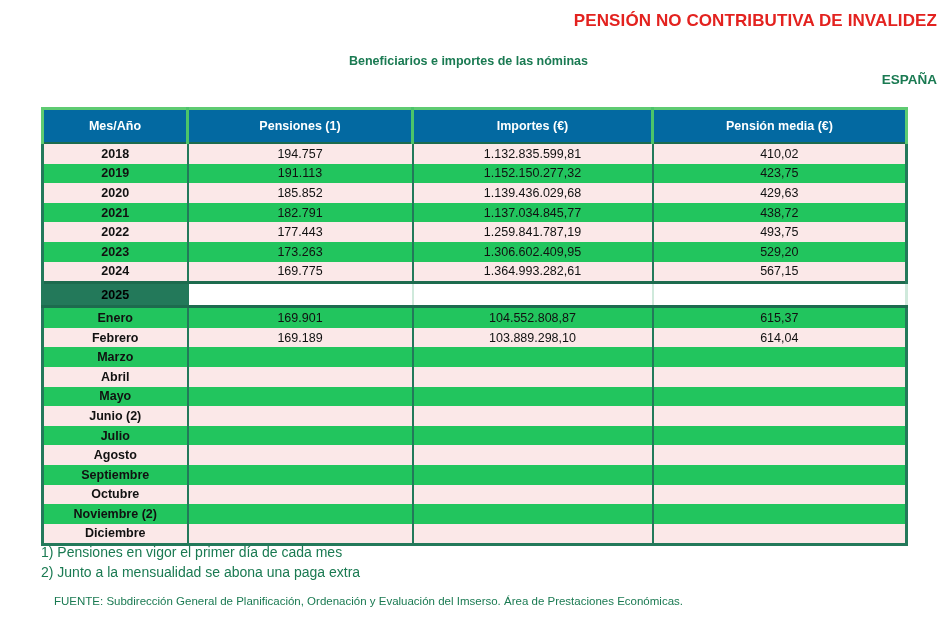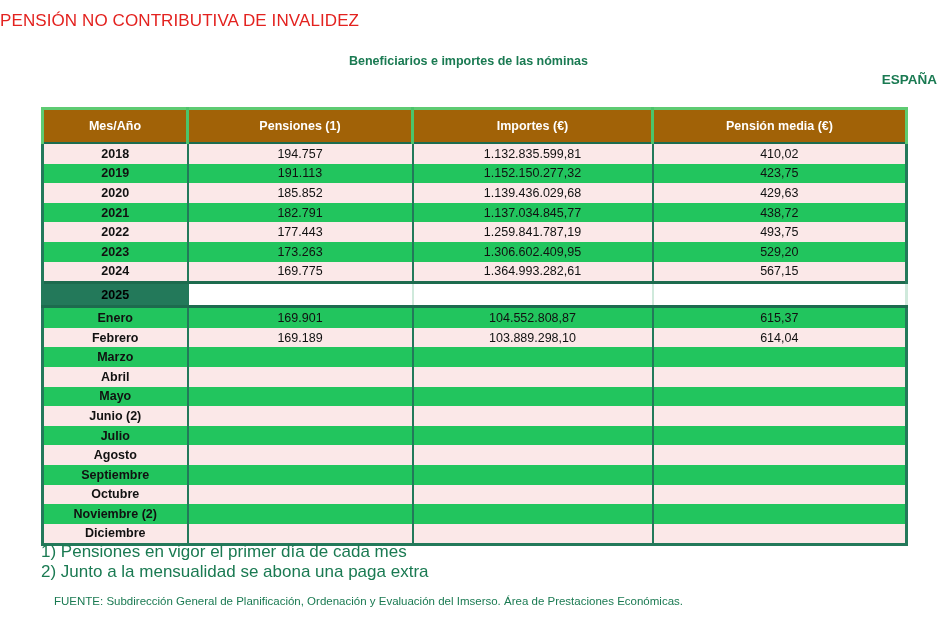--- a/index.html
+++ b/index.html
@@ -8,22 +8,22 @@
     background:#ffffff;
     font-family:"Liberation Sans", sans-serif;
     overflow:hidden;
     position:relative;
   }
   .doc{position:relative;width:937px;height:621px;}
 
   
   .title{
     position:absolute;top:11px;left:0;width:937px;
-    text-align:left;
-    font-size:17px;font-weight:normal;letter-spacing:.1px;
+    text-align:right;
+    font-size:17px;font-weight:bold;letter-spacing:.1px;
     color:#e3221f;
   }
   .subtitle{
     position:absolute;top:54px;left:0;width:937px;
     text-align:center;
     font-size:12.5px;font-weight:bold;
     color:#1a7a52;
   }
   .country{
     position:absolute;top:72px;left:0;width:937px;
@@ -42,21 +42,21 @@
     width:864px;
     table-layout:fixed;
   }
   table.main col.c0{width:145px;}
   table.main col.c1{width:225px;}
   table.main col.c2{width:240px;}
   table.main col.c3{width:254px;}
 
   
   thead tr.hdr th{
-    background:#a16207;
+    background:#0369a1;
     color:#ffffff;
     font-size:12.5px;
     font-weight:bold;
     height:32px;
     padding:0;
     text-align:center;
     border-top:3px solid #5ecb72;
     border-bottom:2px solid #1d6b4e;
     border-right:3px solid #4cc46a;
   }
@@ -101,21 +101,21 @@
   }
   tr.section td.blank.last{border-right:3px solid #cfe9db;}
 
   tr.lastrow td{border-bottom:3px solid #23795a;}
   tr.preband td{border-bottom:0;}
 
   
   .notes{
     position:absolute;left:41px;top:542px;width:860px;
     color:#1a7a52;
-    font-size:17px;
+    font-size:14px;
     line-height:20px;
   }
   .note{display:block;}
   .source{
     position:absolute;left:54px;top:595px;width:880px;
     color:#1a7a52;
     font-size:11.5px;
   }
 </style>
 </head>

